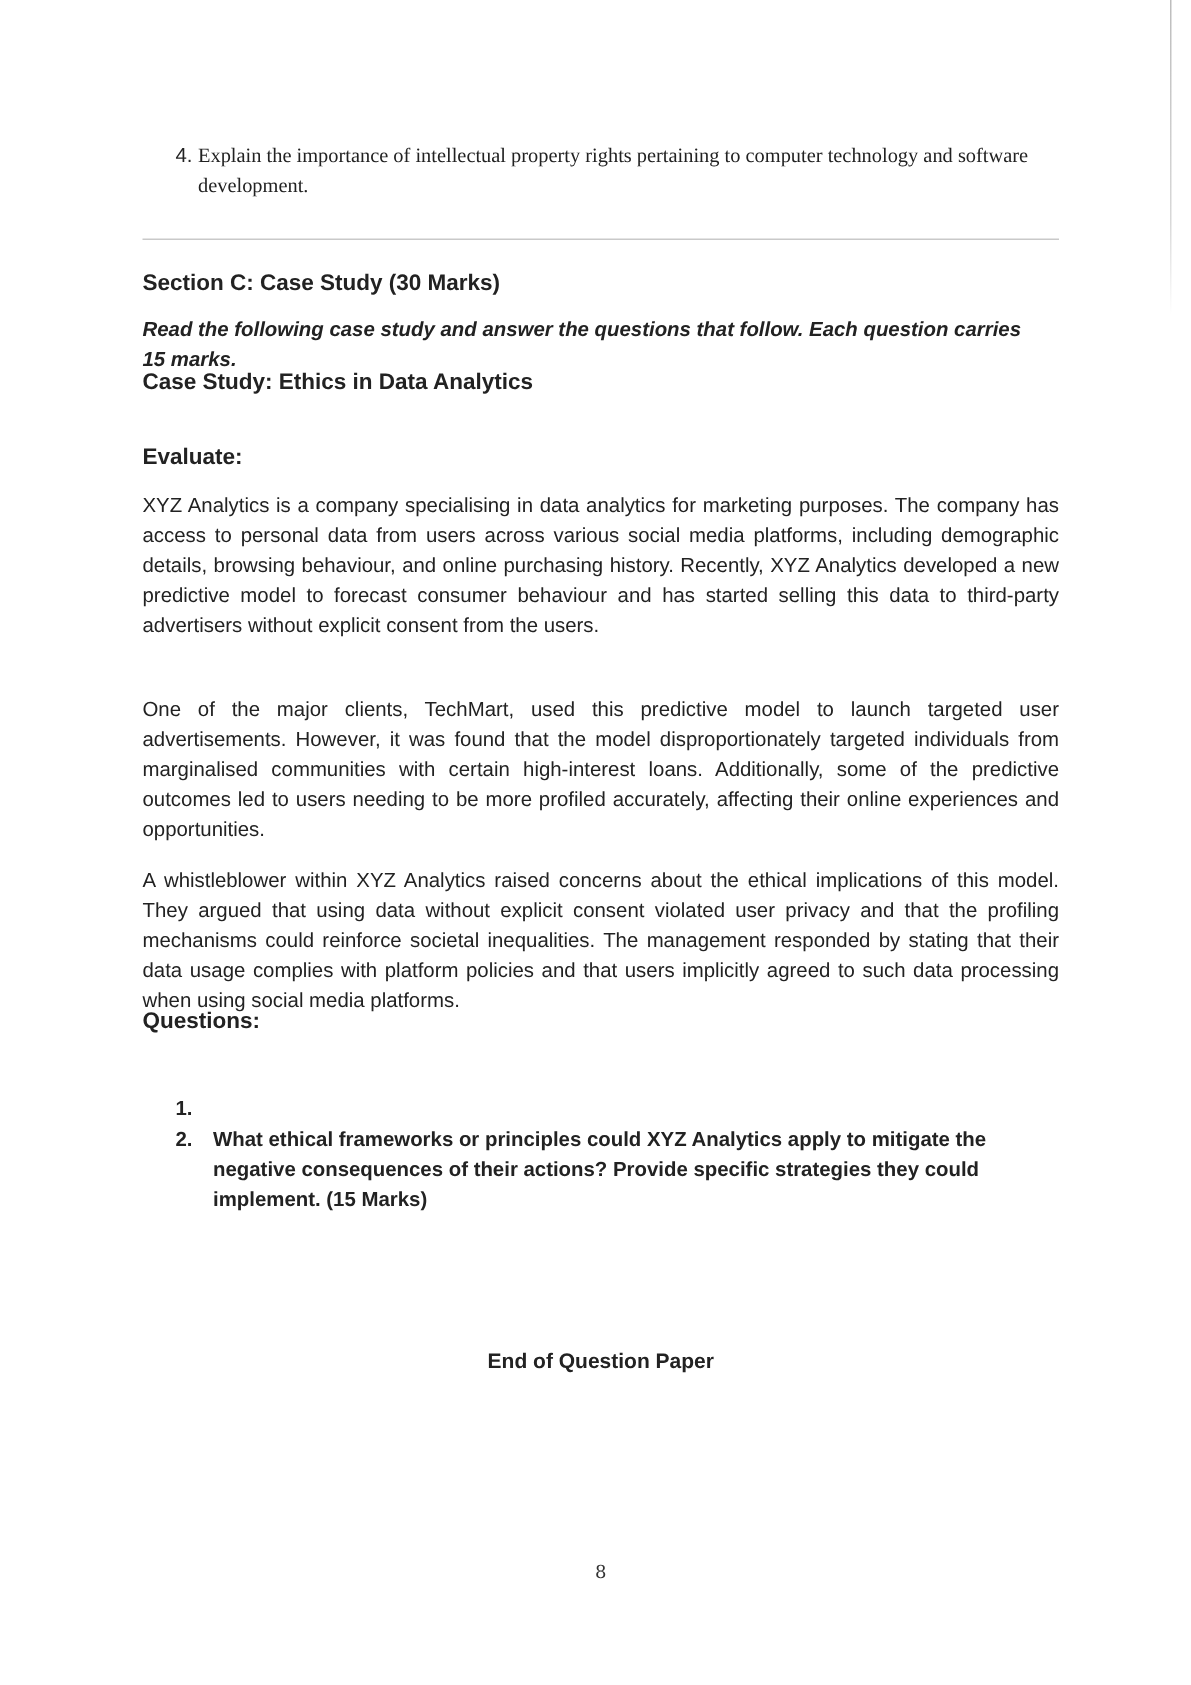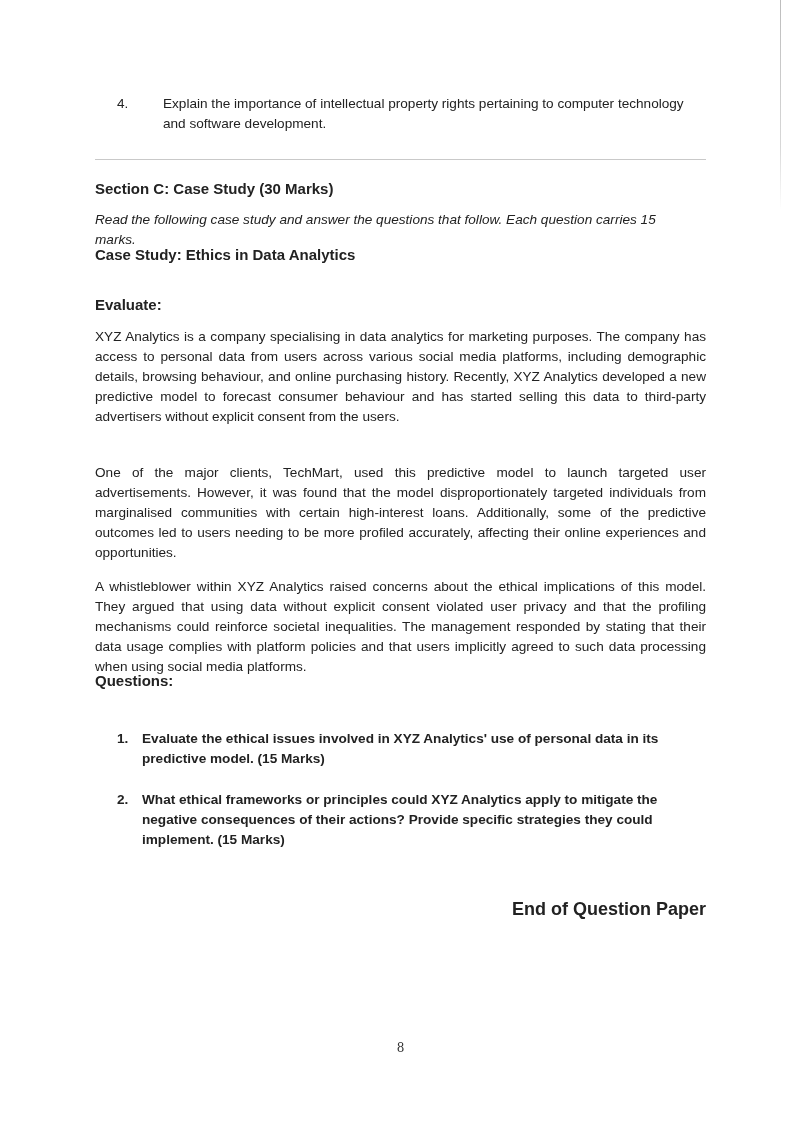--- a/index.html
+++ b/index.html
@@ -8,65 +8,64 @@
     font-family: "Liberation Sans", "DejaVu Sans", sans-serif; color: #222;
     overflow: hidden;
   }
   .edge-line {
     position: absolute; left: 780px; top: 0; width: 1px; height: 210px;
     background: linear-gradient(#bdbdbd, #d8d8d8 70%, rgba(255,255,255,0));
   }
   .page { position: absolute; left: 95px; top: 0; width: 611px; }
   .q4 { position: absolute; left: 0; top: 94px; width: 611px; font-size: 13.6px; line-height: 20px; }
   .q4 .num { position: absolute; left: 22px; top: 0; }
-  .q4 .txt { margin-left: 68px; }
+  .q4 .txt { margin-left: 37px; font-family: Liberation Serif, serif; }
   .rule { position: absolute; left: 0; top: 159px; width: 611px; height: 1px; background: #c9c9c9; }
   .h { font-weight: bold; font-size: 15px; position: absolute; left: 0; }
   .italic { font-style: italic; font-size: 13.6px; line-height: 20px; position: absolute; left: 0; width: 590px; }
   .para { position: absolute; left: 0; width: 611px; font-size: 13.6px; line-height: 20px; text-align: justify; }
   .qlist { position: absolute; left: 0; width: 611px; font-size: 13.6px; line-height: 20px; font-weight: bold; }
   .qitem { position: relative; margin-left: 47px; width: 555px; }
   .qitem .n { position: absolute; left: -25px; top: 0; }
-  .end { position: absolute; left: 0; width: 611px; text-align: right; font-weight: bold; font-size: 18px; }
+  .end { position: absolute; left: 0; width: 611px; text-align: center; font-weight: bold; font-size: 14px; }
   .pnum { position: absolute; left: 0; width: 611px; text-align: center; font-family: "DejaVu Serif", serif; font-size: 12px; color: #333; }
 </style>
 </head>
 <body>
 
 <div class="edge-line"></div>
 
 <div class="page">
 
   <div class="q4">
     <span class="num">4.</span>
     <div class="txt">Explain the importance of intellectual property rights pertaining to computer technology and software development.</div>
   </div>
 
   <div class="rule"></div>
 
   <div class="h" style="top:180px;">Section C: Case Study (30 Marks)</div>
 
-  <div class="italic" style="top:210px;">Read the following case study and answer the questions that follow. Each question carries 15 marks.</div>
+  <div class="italic" style="top:210px;font-weight:bold;">Read the following case study and answer the questions that follow. Each question carries 15 marks.</div>
 
   <div class="h" style="top:246px;">Case Study: Ethics in Data Analytics</div>
 
   <div class="h" style="top:296px;">Evaluate:</div>
 
   <div class="para" style="top:327px;">XYZ Analytics is a company specialising in data analytics for marketing purposes. The company has access to personal data from users across various social media platforms, including demographic details, browsing behaviour, and online purchasing history. Recently, XYZ Analytics developed a new predictive model to forecast consumer behaviour and has started selling this data to third-party advertisers without explicit consent from the users.</div>
 
   <div class="para" style="top:463px;">One of the major clients, TechMart, used this predictive model to launch targeted user advertisements. However, it was found that the model disproportionately targeted individuals from marginalised communities with certain high-interest loans. Additionally, some of the predictive outcomes led to users needing to be more profiled accurately, affecting their online experiences and opportunities.</div>
 
   <div class="para" style="top:577px;">A whistleblower within XYZ Analytics raised concerns about the ethical implications of this model. They argued that using data without explicit consent violated user privacy and that the profiling mechanisms could reinforce societal inequalities. The management responded by stating that their data usage complies with platform policies and that users implicitly agreed to such data processing when using social media platforms.</div>
 
   <div class="h" style="top:672px;">Questions:</div>
 
   <div class="qlist" style="top:729px;">
     <div class="qitem">
       <span class="n">1.</span>
-      <span>Evaluate the ethical issues involved in XYZ Analytics' use of personal data in its predictive model. (15 Marks)</span>
     </div>
     <div class="qitem" style="margin-top:21px;">
       <span class="n">2.</span>
       <span>What ethical frameworks or principles could XYZ Analytics apply to mitigate the negative consequences of their actions? Provide specific strategies they could implement. (15 Marks)</span>
     </div>
   </div>
 
   <div class="end" style="top:899px;">End of Question Paper</div>
 
   <div class="pnum" style="top:1041px;">8</div>

